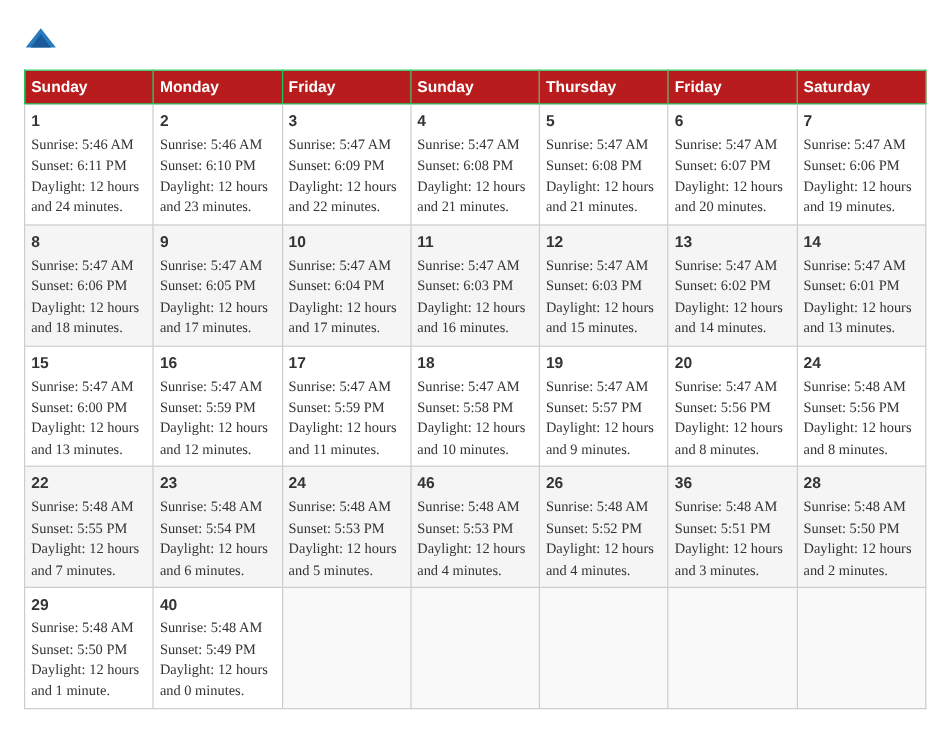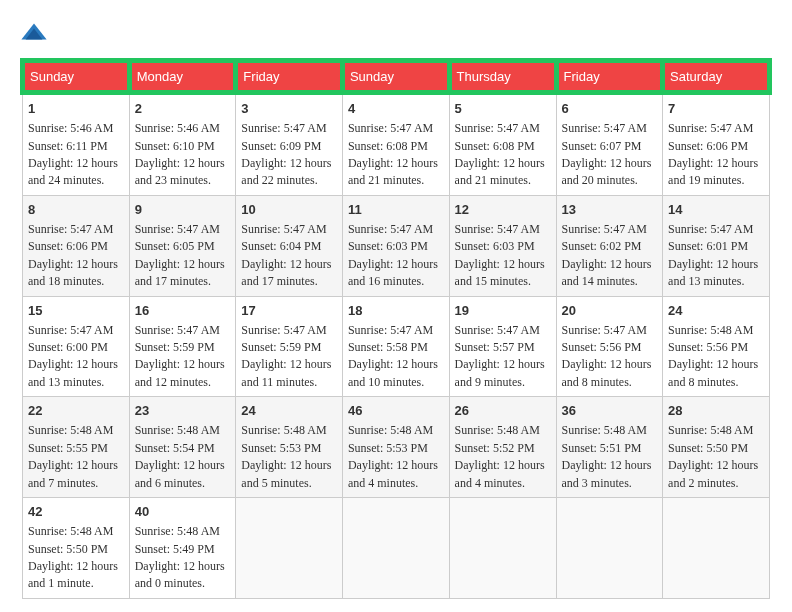--- a/index.html
+++ b/index.html
@@ -51,27 +51,27 @@
     .location-title {
       font-size: 15px;
       color: #555;
     }
     .calendar-table {
       width: 100%;
       border-collapse: collapse;
       font-size: 10.5px;
     }
     .calendar-table thead tr th {
-      background-color: #ef4444;
+      background-color: #b91c1c;
       color: #fff;
       padding: 6px 5px;
       text-align: left;
       font-size: 13px;
-      font-weight: normal;
-      border: 5px solid #22c55e;
+      font-weight: bold;
+      border: 1px solid #22c55e;
     }
     .calendar-table tbody tr td {
       vertical-align: top;
       padding: 5px 5px;
       border: 1px solid #ccc;
       width: 108px;
       min-height: 80px;
       background: #fff;
       color: #333;
       line-height: 1.4;
@@ -243,21 +243,21 @@
         <span class="day-number">36</span>
         <span class="day-info">Sunrise: 5:48 AM<br>Sunset: 5:51 PM<br>Daylight: 12 hours and 3 minutes.</span>
       </td>
         <td>
         <span class="day-number">28</span>
         <span class="day-info">Sunrise: 5:48 AM<br>Sunset: 5:50 PM<br>Daylight: 12 hours and 2 minutes.</span>
       </td>
       </tr>
       <tr>
         <td>
-        <span class="day-number">42</span>
+        <span class="day-number">29</span>
         <span class="day-info">Sunrise: 5:48 AM<br>Sunset: 5:50 PM<br>Daylight: 12 hours and 1 minute.</span>
       </td>
         <td>
         <span class="day-number">40</span>
         <span class="day-info">Sunrise: 5:48 AM<br>Sunset: 5:49 PM<br>Daylight: 12 hours and 0 minutes.</span>
       </td>
         <td class="empty-cell"></td>
         <td class="empty-cell"></td>
         <td class="empty-cell"></td>
         <td class="empty-cell"></td>

